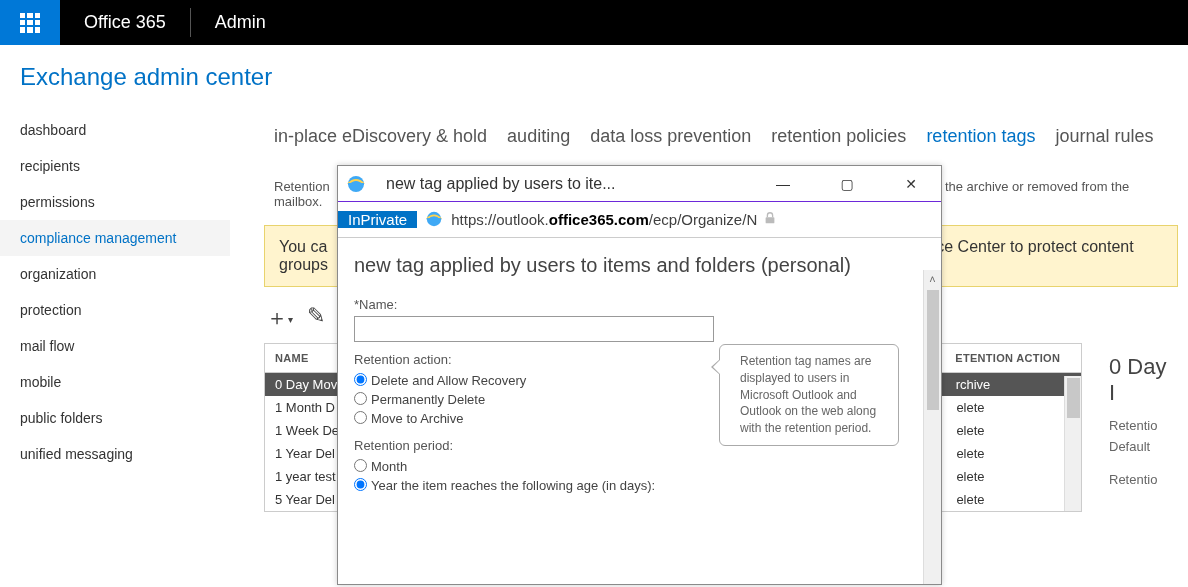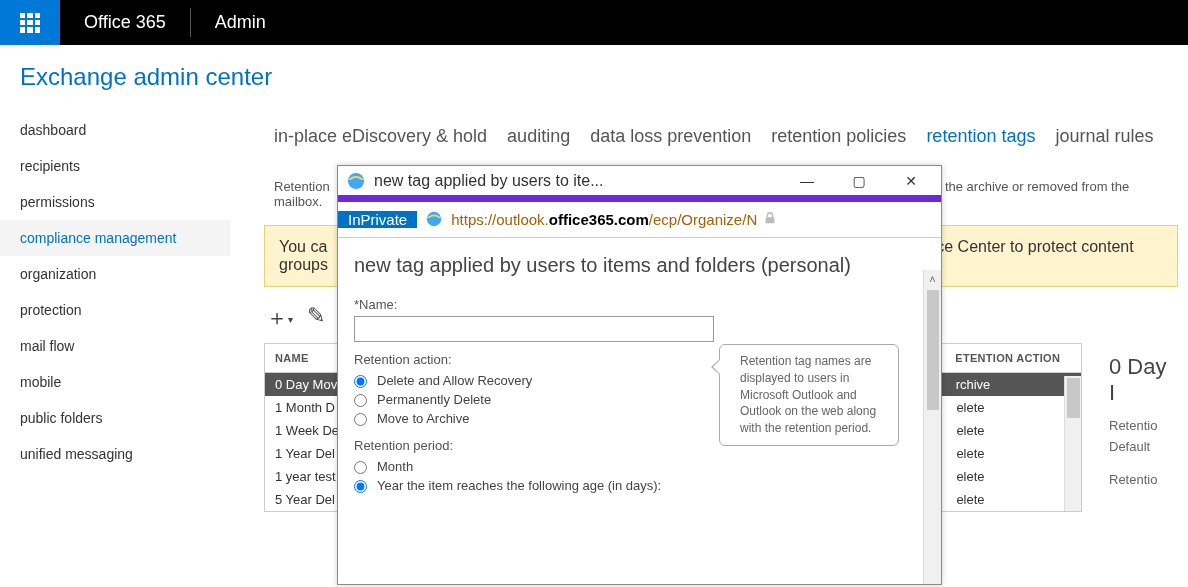--- a/index.html
+++ b/index.html
@@ -165,22 +165,22 @@
     border: 1px solid #8a8a8a;
     box-shadow: 0 0 6px rgba(0,0,0,0.2);
     z-index: 10;
   }
   .dlg-titlebar {
     height: 36px;
     background: #fff;
     display: flex;
     align-items: center;
     padding: 0 8px;
-    gap: 8px;
-    border-bottom: 7px solid #6d28d9;
+    gap: 20px;
+    border-bottom: 1px solid #6d28d9;
   }
   .ie-icon {
     width: 20px; height: 20px;
     display: inline-block;
   }
   .dlg-title {
     flex: 1;
     font-size: 16px;
     color: #333;
     font-weight: 400;
@@ -235,22 +235,22 @@
   input.text {
     width: 360px;
     height: 26px;
     border: 1px solid #999;
     padding: 2px 6px;
     font-size: 13px;
   }
   .radio-group { margin-top: 4px; }
   .radio-item {
     display: flex;
-    align-items: flex-end;
-    gap: 10px;
+    align-items: flex-start;
+    gap: 4px;
     font-size: 13px;
     color: #444;
     padding: 2px 0;
   }
   .radio-item input[type=radio]{ }
   .tooltip {
     position: absolute;
     left: 381px;
     top: 106px;
     width: 180px;
@@ -313,21 +313,21 @@
     width: 17px;
     background: #f0f0f0;
     border-left: 1px solid #ddd;
   }
   .tbl-scroll .thumb {
     width: 13px; height: 40px;
     background: #c8c8c8;
     margin: 2px auto;
   }
   .addr .url b { font-weight: 600; color:#000; }
-  .addr .url span.gray { color:#a16207; }
+  .addr .url span.gray { color:#404040; }
 </style>
 </head>
 <body>
 
 <div class="topbar">
   <div class="waffle">
     <div class="waffle-grid">
       <span></span>
         <span></span>
         <span></span>

